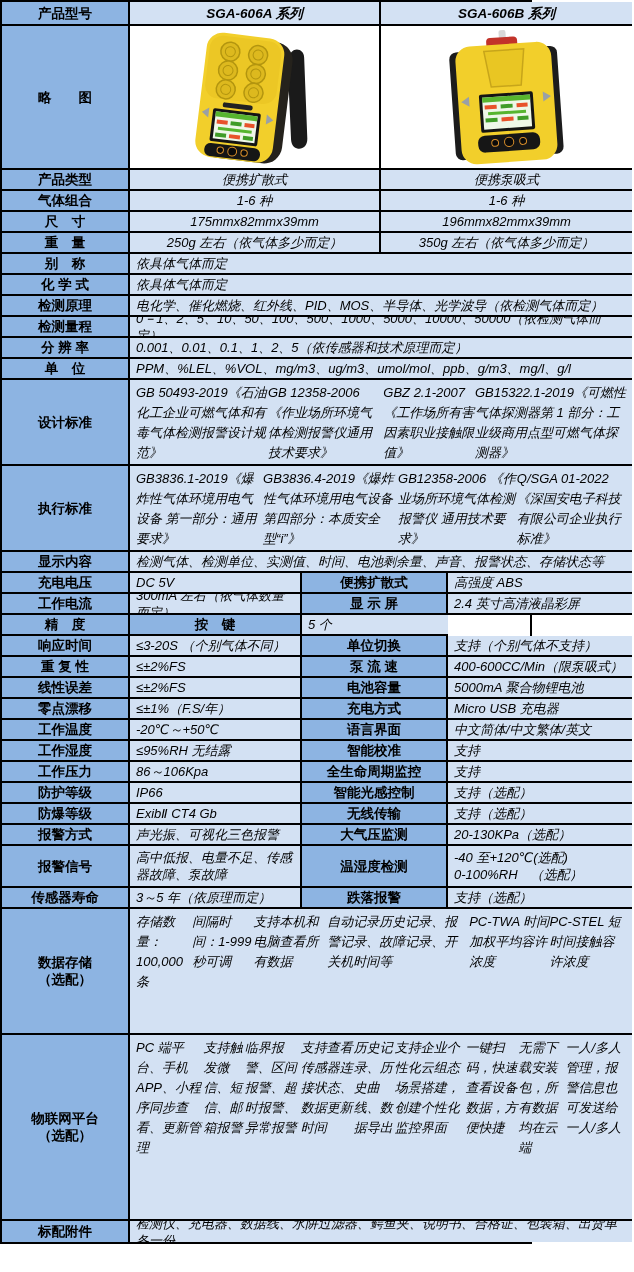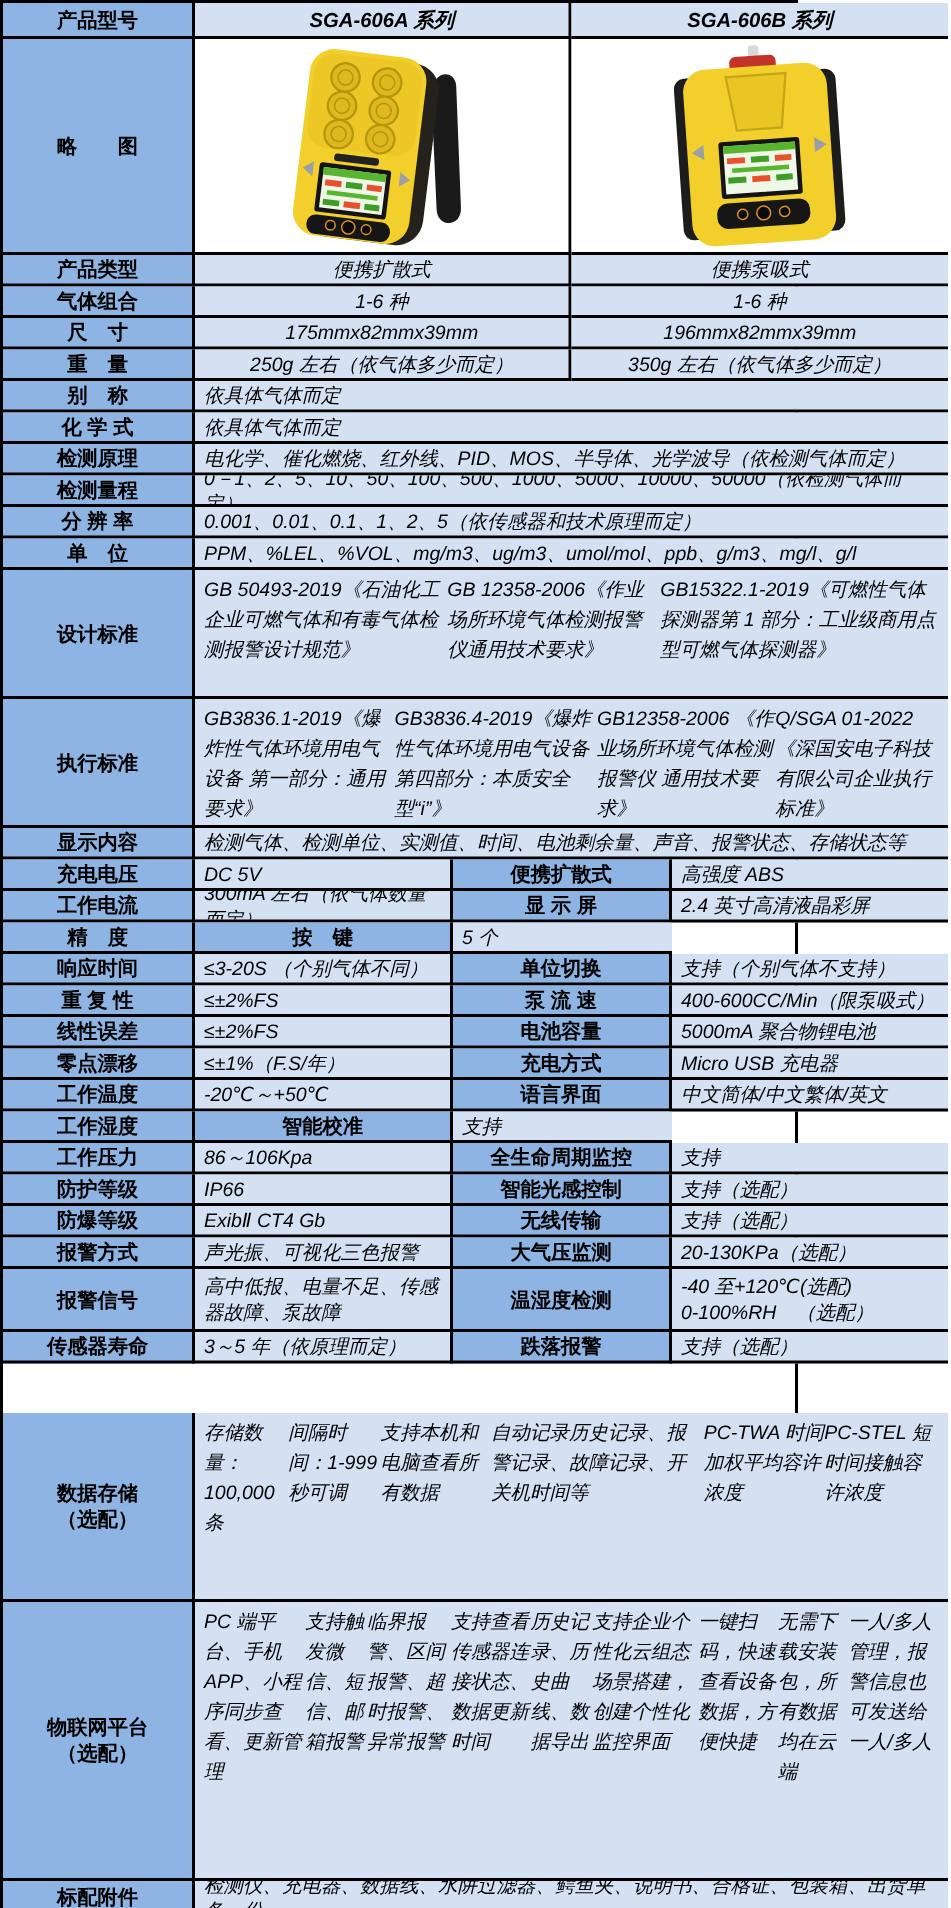--- a/index.html
+++ b/index.html
@@ -20,21 +20,21 @@
   .ctr { justify-content:center; text-align:center; padding:1px 2px; }
   .bold { font-weight:bold; font-size:13.5px; }
   .img { background:#ffffff; justify-content:center; padding:0; }
   .h24 > .cell { height:24px; }
   .h144 > .cell { height:144px; }
   .h21 > .cell { height:21px; }
   .h42 > .cell { height:42px; }
   .lines { align-items:flex-start; justify-content:center; padding:3px 6px; }
   .lines > div { line-height:20px; }
   .lines4 > .cell { height:86px; }
-  .lines6 > .cell { height:126px;margin-top:33px; }
+  .lines6 > .cell { height:126px; }
   .lines9 > .cell { height:186px; }
   svg.device { display:block; }
 </style>
 </head>
 <body>
 
 <div class="doc">
 
   <div class="row g3 h24">
     <div class="cell lbl">产品型号</div>
@@ -165,20 +165,21 @@
   <div class="row g2 h21">
     <div class="cell lbl">单　位</div>
     <div class="cell val">PPM、%LEL、%VOL、mg/m3、ug/m3、umol/mol、ppb、g/m3、mg/l、g/l</div>
   </div>
 
   <div class="row g2 lines4">
     <div class="cell lbl">设计标准</div>
     <div class="cell val lines">
       <div>GB 50493-2019《石油化工企业可燃气体和有毒气体检测报警设计规范》</div>
       <div>GB 12358-2006《作业场所环境气体检测报警仪通用技术要求》</div>
+      <div>GBZ 2.1-2007《工作场所有害因素职业接触限值》</div>
       <div>GB15322.1-2019《可燃性气体探测器第 1 部分：工业级商用点型可燃气体探测器》</div>
     </div>
   </div>
 
   <div class="row g2 lines4">
     <div class="cell lbl">执行标准</div>
     <div class="cell val lines">
       <div>GB3836.1-2019《爆炸性气体环境用电气设备 第一部分：通用要求》</div>
       <div>GB3836.4-2019《爆炸性气体环境用电气设备 第四部分：本质安全型“i”》</div>
       <div>GB12358-2006 《作业场所环境气体检测报警仪 通用技术要求》</div>
@@ -233,20 +234,21 @@
     <div class="cell val">Micro USB 充电器</div>
   </div>
   <div class="row g4 h21">
     <div class="cell lbl">工作温度</div>
     <div class="cell val">-20℃～+50℃</div>
     <div class="cell lbl">语言界面</div>
     <div class="cell val">中文简体/中文繁体/英文</div>
   </div>
   <div class="row g4 h21">
     <div class="cell lbl">工作湿度</div>
+    <div class="cell val">≤95%RH 无结露</div>
     <div class="cell lbl">智能校准</div>
     <div class="cell val">支持</div>
   </div>
   <div class="row g4 h21">
     <div class="cell lbl">工作压力</div>
     <div class="cell val">86～106Kpa</div>
     <div class="cell lbl">全生命周期监控</div>
     <div class="cell val">支持</div>
   </div>
   <div class="row g4 h21">

